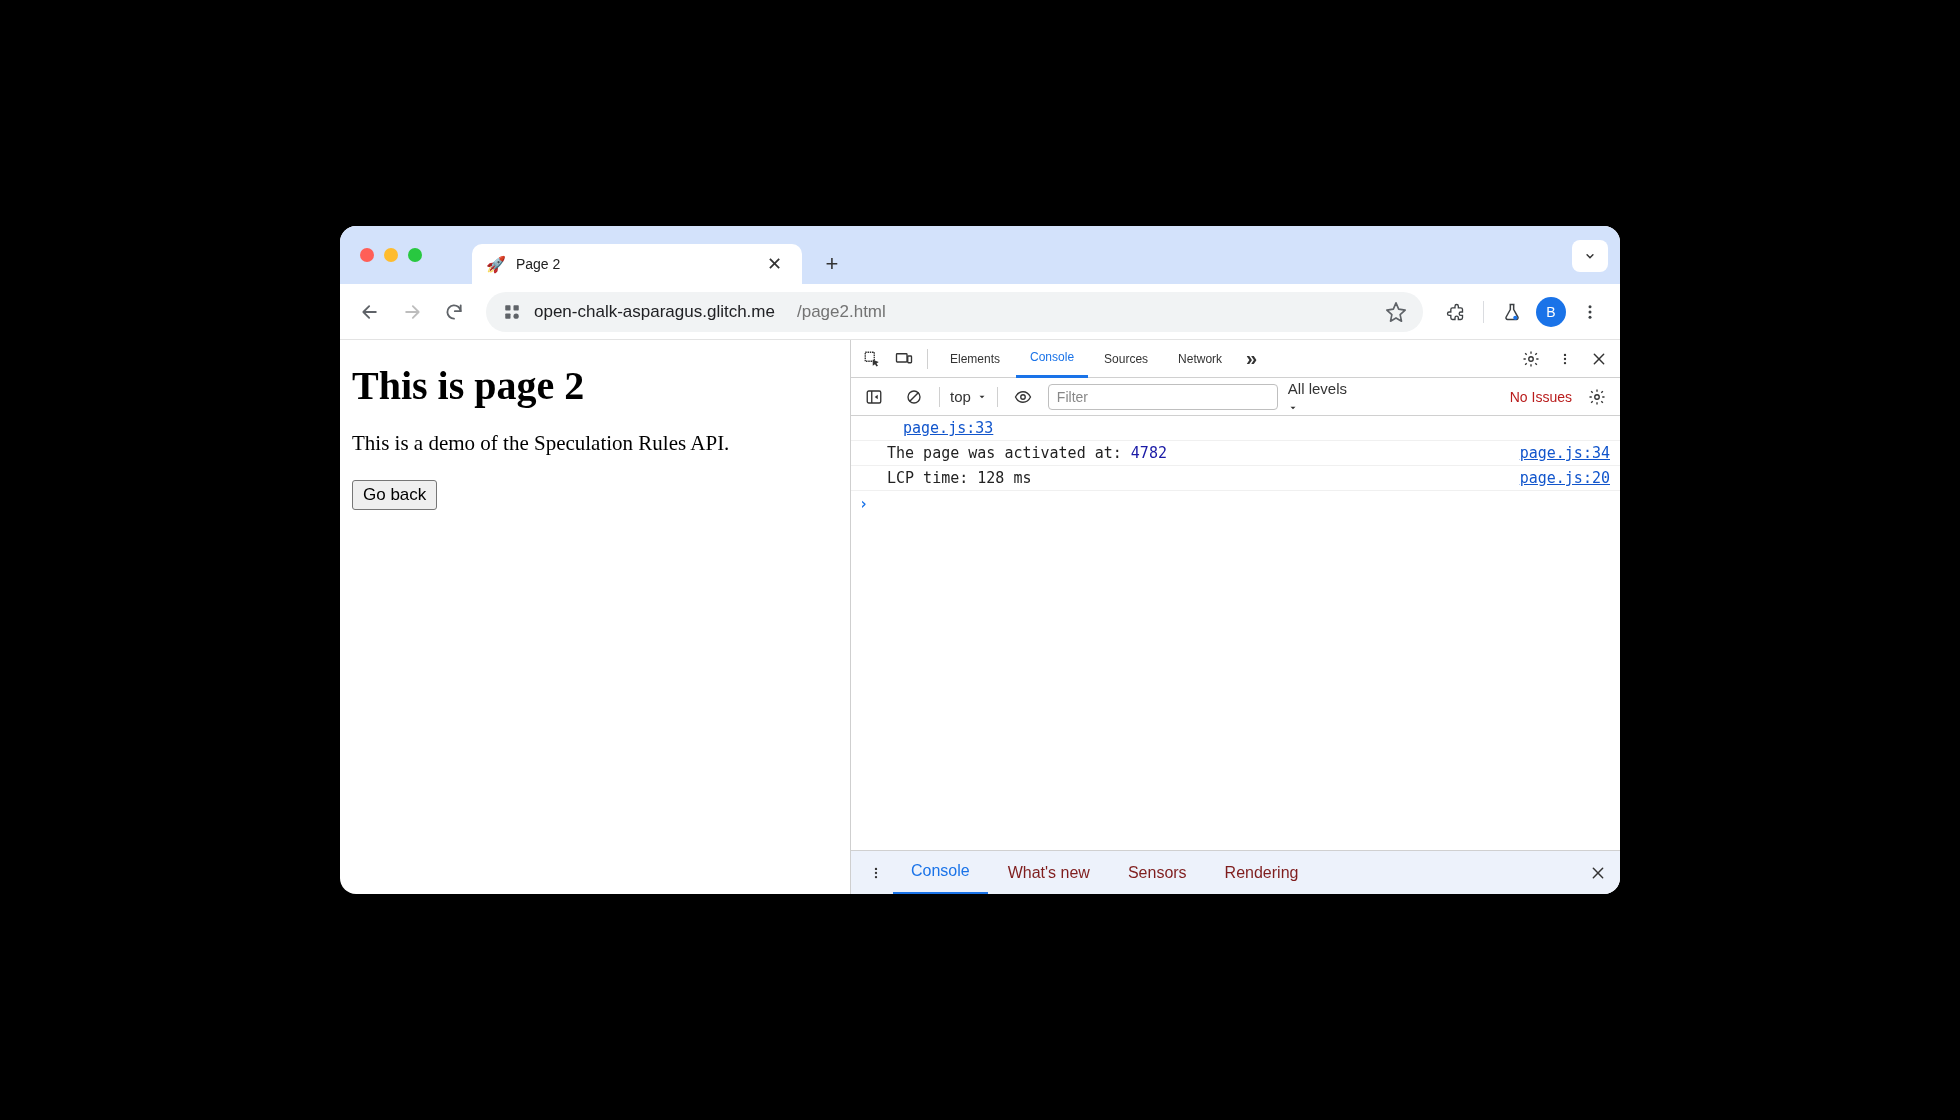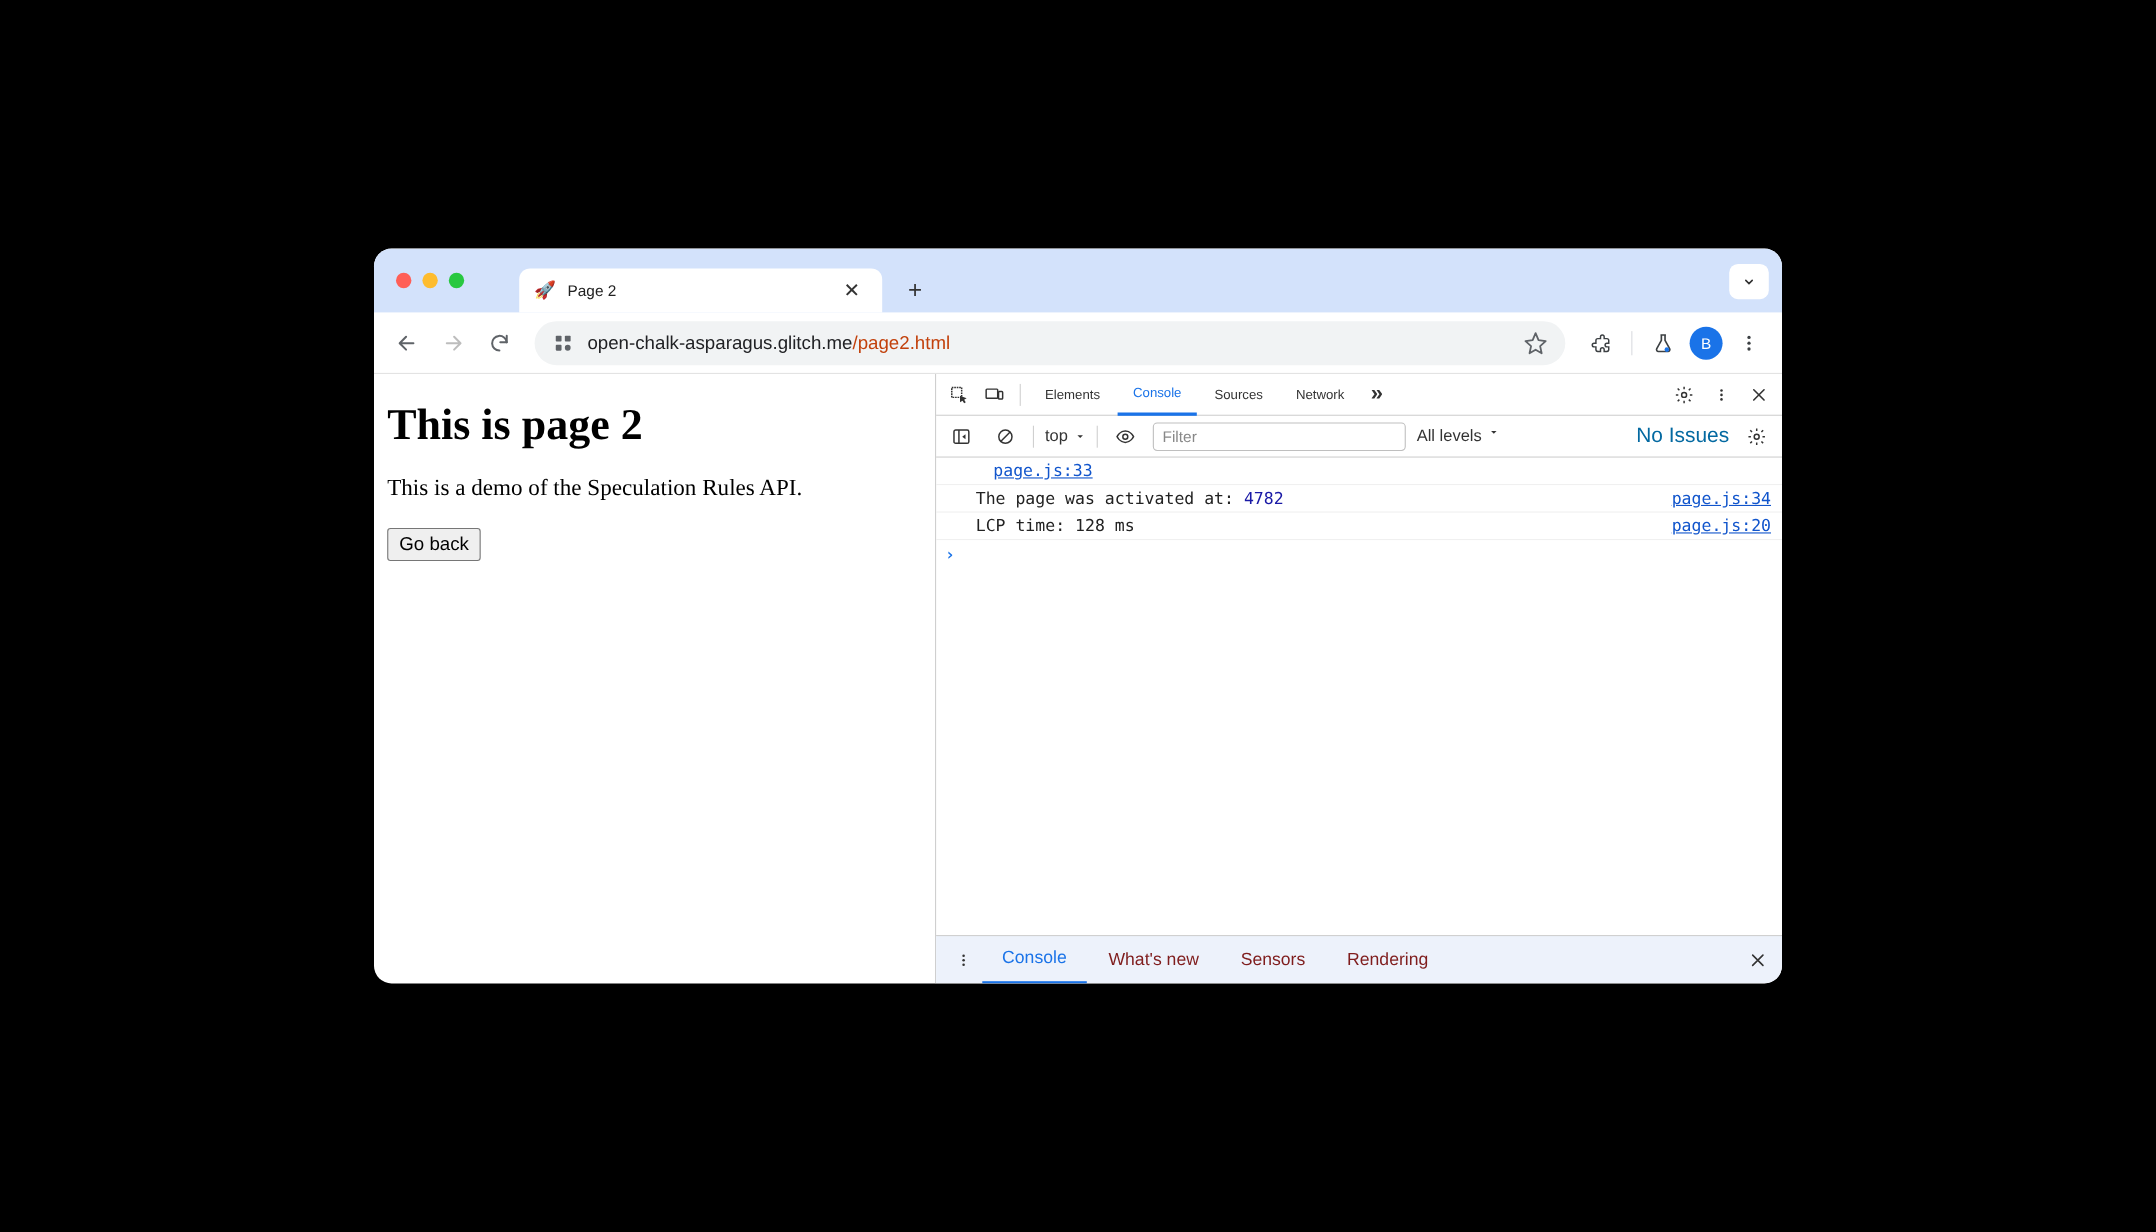--- a/index.html
+++ b/index.html
@@ -20,21 +20,21 @@
 .newtab { width: 32px; height: 32px; border-radius: 50%; display: flex; align-items: center; justify-content: center; margin-left: 14px; margin-bottom: 4px; cursor: pointer; font-size: 22px; color: #333; }
 .search-tabs { position: absolute; right: 12px; top: 14px; width: 36px; height: 32px; background: #fff; border-radius: 8px; display: flex; align-items: center; justify-content: center; cursor: pointer; }
 
 
 .toolbar { background: #fff; height: 56px; display: flex; align-items: center; padding: 0 12px; gap: 6px; border-bottom: 1px solid #e3e3e3; }
 .nav-btn { width: 36px; height: 36px; display: flex; align-items: center; justify-content: center; cursor: pointer; border-radius: 50%; color: #5f6368; font-size: 20px; }
 .nav-btn.disabled { color: #bdbdbd; }
 .omnibox { flex: 1; background: #f1f3f4; border-radius: 24px; height: 40px; display: flex; align-items: center; padding: 0 16px; margin: 0 8px; }
 .omni-icon { width: 20px; height: 20px; display: flex; align-items: center; justify-content: center; margin-right: 12px; color: #5f6368; }
 .omni-url { font-size: 17px; color: #202124; }
-.omni-url .path { color: #c2410c; }
+.omni-url .path { color: #737373; margin-left: 22px; }
 .omni-star { margin-left: auto; color: #5f6368; font-size: 20px; cursor: pointer; }
 .tb-icon { width: 36px; height: 36px; display: flex; align-items: center; justify-content: center; cursor: pointer; color: #3c4043; font-size: 18px; border-radius: 50%; }
 .divider { width: 1px; height: 22px; background: #dadce0; margin: 0 4px; }
 .avatar { width: 30px; height: 30px; border-radius: 50%; background: #1a73e8; color: #fff; display: flex; align-items: center; justify-content: center; font-size: 14px; font-weight: 500; cursor: pointer; }
 
 
 .main { flex: 1; display: flex; overflow: hidden; }
 .page { width: 510px; padding: 22px 12px; font-family: "Times New Roman", Times, serif; color: #000; }
 .page h1 { font-size: 40px; font-weight: bold; margin-bottom: 22px; }
 .page p { font-size: 21px; margin-bottom: 24px; }
@@ -49,22 +49,22 @@
 .dt-tab.active { color: #1a73e8; border-bottom: 3px solid #1a73e8; }
 .dt-more { font-size: 20px; font-weight: bold; color: #333; cursor: pointer; padding: 0 8px; }
 .dt-right { margin-left: auto; display: flex; align-items: center; gap: 4px; }
 
 
 .con-tb { height: 38px; display: flex; align-items: center; border-bottom: 1px solid #d0d0d0; padding: 0 8px; gap: 10px; }
 .con-tb .sep { width: 1px; height: 20px; background: #d0d0d0; }
 .context { font-size: 15px; color: #333; display: flex; align-items: center; gap: 6px; cursor: pointer; }
 .filter-input { width: 230px; height: 26px; border: 1px solid #bfbfbf; border-radius: 4px; padding: 0 8px; font-size: 14px; color: #be185d; }
 .filter-input::placeholder { color: #888; }
-.levels { font-size: 15px; color: #333; display: flex; align-items: flex-start; gap: 6px; cursor: pointer; }
-.noissues { font-size: 19px; color: #0369a1; margin-left: auto; }
+.levels { font-size: 15px; color: #333; display: flex; align-items: flex-start; gap: 6px; cursor: pointer; flex-direction: column; }
+.noissues { font-size: 14px; color: #b91c1c; margin-left: auto; }
 
 
 .console { flex: 1; font-family: Menlo, Consolas, monospace; font-size: 15px; overflow: auto; }
 .row { display: flex; padding: 3px 10px 3px 36px; border-bottom: 1px solid #f0f0f0; }
 .row .msg { flex: 1; color: #222; }
 .row .num { color: #1a1aa6; }
 .row .src { color: #1155cc; text-decoration: underline; cursor: pointer; margin-left: 16px; }
 .prompt { padding: 4px 8px; color: #1a73e8; font-weight: bold; }
 
 

